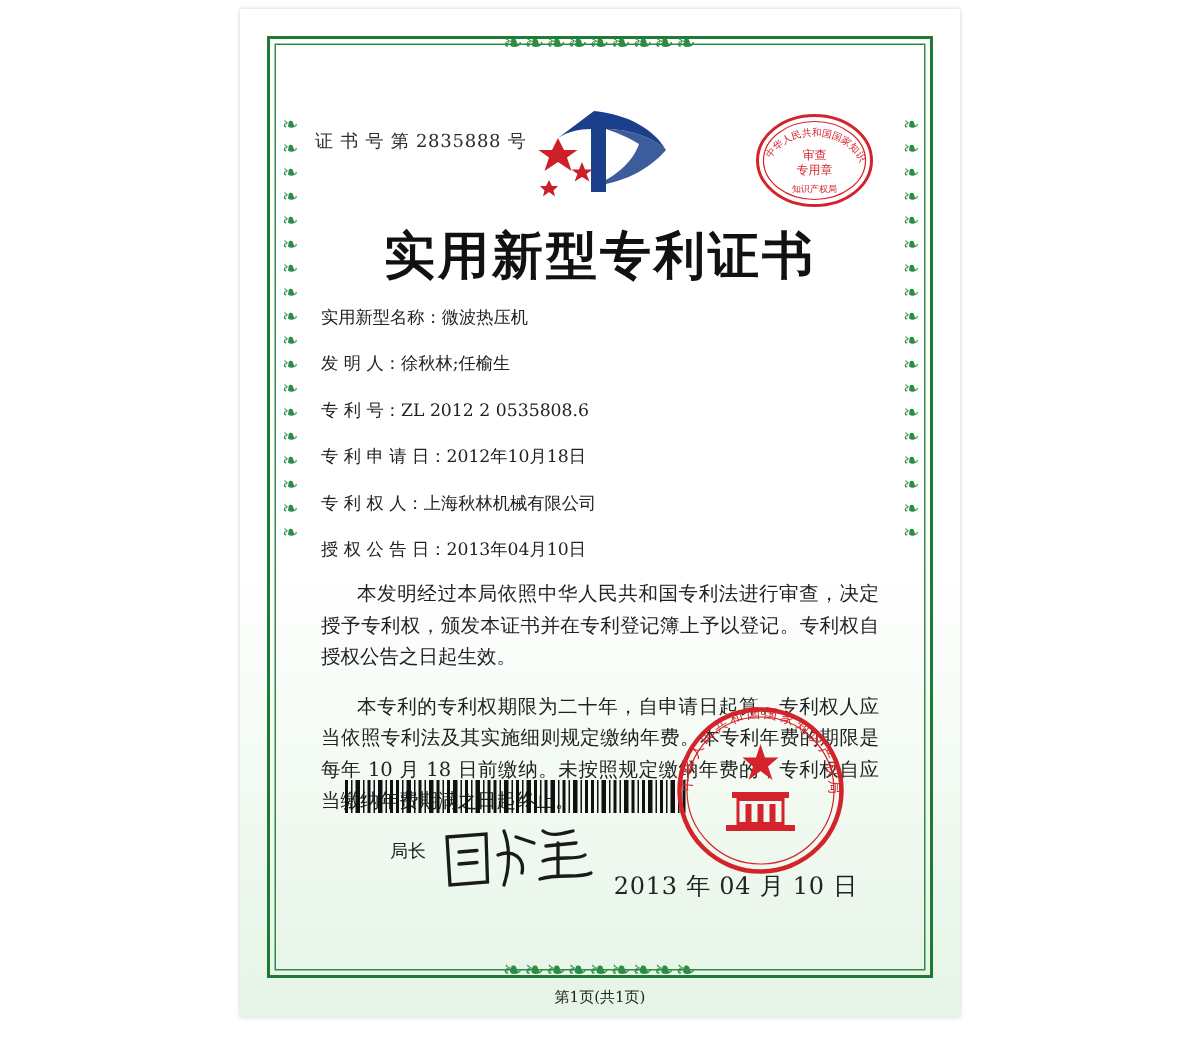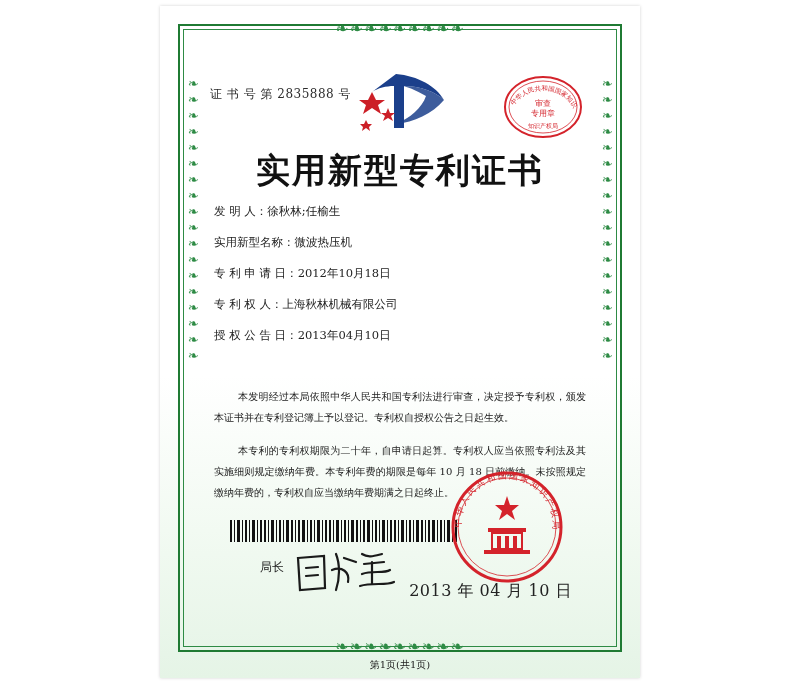--- a/index.html
+++ b/index.html
@@ -131,21 +131,21 @@
     margin-bottom: 16px;
     white-space: nowrap;
   }
   .field-row .lbl { display: inline-block; }
   .field-row .val { display: inline-block; }
   .paragraphs {
     position: absolute;
     left: 14px;
     right: 14px;
     top: 330px;
-    font-size: 10px;
+    font-size: 13px;
     line-height: 21px;
     color: #222222;
     font-family: "DejaVu Serif", "Liberation Serif", serif;
     text-align: justify;
   }
   .paragraphs p {
     margin: 0 0 12px 0;
     text-indent: 24px;
   }
   .barcode {
@@ -236,24 +236,27 @@
           <text x="43" y="42" font-size="8" fill="#d4232b" text-anchor="middle" font-family="DejaVu Sans, sans-serif">审查</text>
           <text x="43" y="52" font-size="8" fill="#d4232b" text-anchor="middle" font-family="DejaVu Sans, sans-serif">专用章</text>
           <text x="43" y="64" font-size="6" fill="#d4232b" text-anchor="middle" font-family="DejaVu Sans, sans-serif">知识产权局</text>
         </svg>
       </div>
 
       <div class="title">实用新型专利证书</div>
 
       <div class="fields">
         <div class="field-row">
+          <span class="lbl">实用新型名称：</span><span class="val">微波热压机</span>
+        </div>
+        <div class="field-row">
           <span class="lbl">发  明  人：</span><span class="val">徐秋林;任榆生</span>
         </div>
         <div class="field-row">
-          <span class="lbl">实用新型名称：</span><span class="val">微波热压机</span>
+          <span class="lbl">专    利    号：</span><span class="val">ZL 2012 2 0535808.6</span>
         </div>
         <div class="field-row">
           <span class="lbl">专 利 申 请 日：</span><span class="val">2012年10月18日</span>
         </div>
         <div class="field-row">
           <span class="lbl">专  利  权  人：</span><span class="val">上海秋林机械有限公司</span>
         </div>
         <div class="field-row">
           <span class="lbl">授 权 公 告 日：</span><span class="val">2013年04月10日</span>
         </div>

